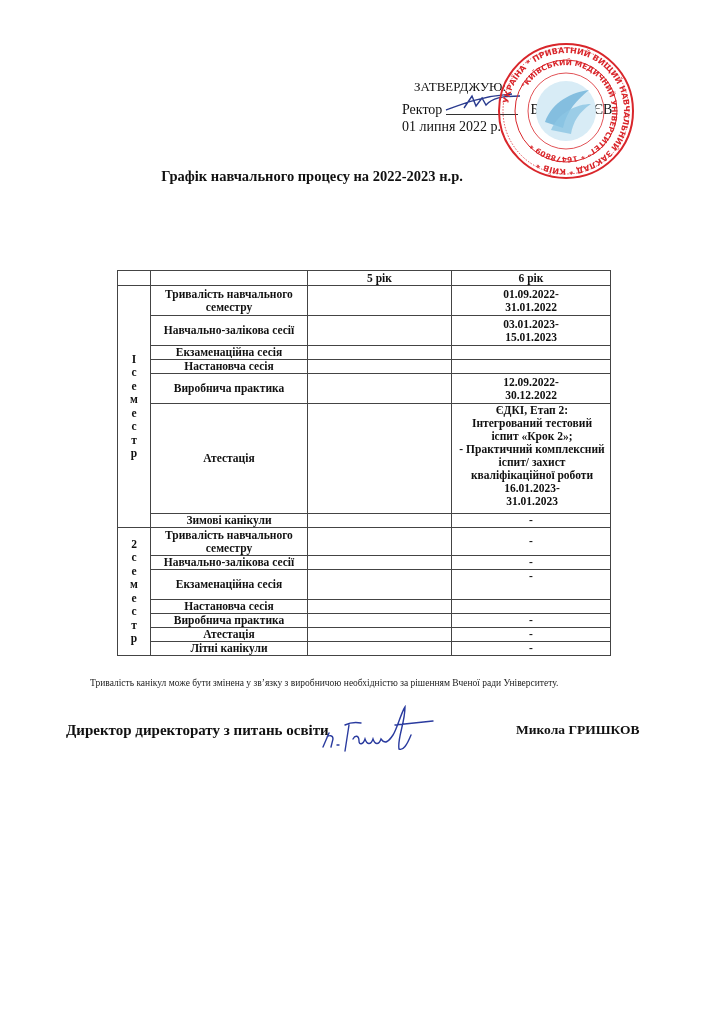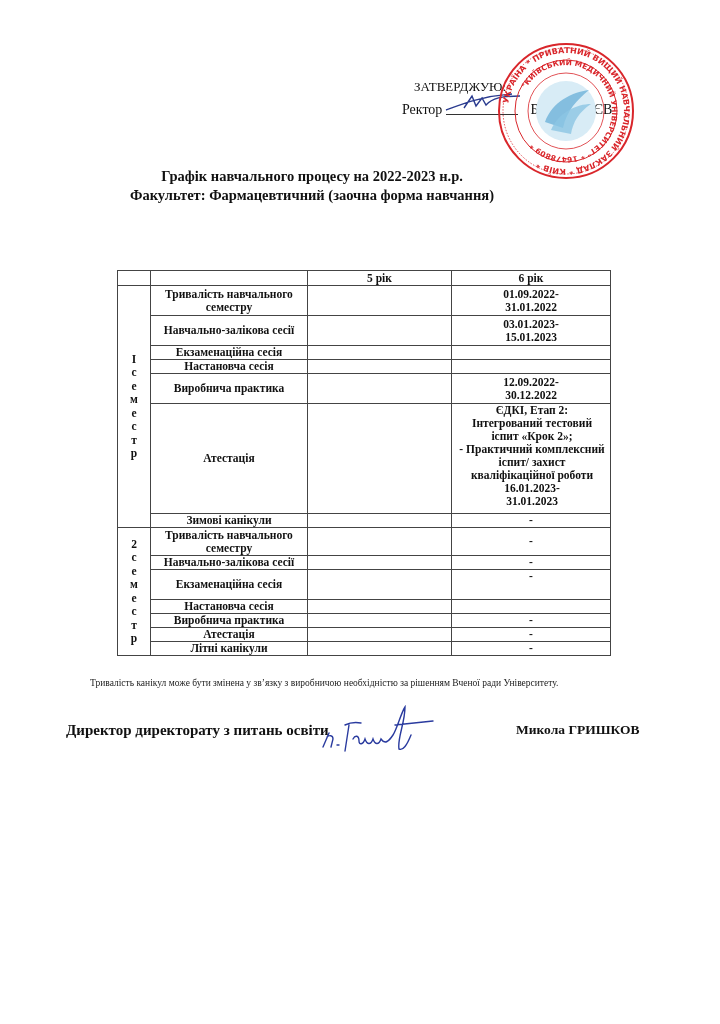--- a/index.html
+++ b/index.html
@@ -31,20 +31,21 @@
   <div class="t">ЗАТВЕРДЖУЮ:</div>
   <div class="rector-line">
     <span>Ректор</span>
     <span class="sigline">
       <svg width="80" height="22" style="position:absolute;left:-4px;top:-12px" viewBox="0 0 80 22">
         <path d="M4 20 C 20 14, 40 6, 70 4 M22 18 L30 6 L34 16 L40 8 L44 15 C 50 8, 60 6, 78 6" fill="none" stroke="#2a3b8f" stroke-width="1.4"></path>
       </svg>
     </span>
     <span style="margin-left:8px">Борис ІВНЄВ</span>
   </div>
+  <div>01 липня 2022 р.</div>
 </div>
 
 <svg class="stamp" viewBox="0 0 138 138">
   <defs>
     <path id="circOuter" d="M69,69 m-58,0 a58,58 0 1,1 116,0 a58,58 0 1,1 -116,0"></path>
     <path id="circInner" d="M69,69 m-46,0 a46,46 0 1,1 92,0 a46,46 0 1,1 -92,0"></path>
   </defs>
   <circle cx="69" cy="69" r="67" fill="none" stroke="#d9262b" stroke-width="2"></circle>
   <circle cx="69" cy="69" r="63" fill="none" stroke="#d9262b" stroke-width="0.8" stroke-dasharray="1.5 1.5"></circle>
   <circle cx="69" cy="69" r="51" fill="none" stroke="#d9262b" stroke-width="1"></circle>
@@ -55,21 +56,20 @@
   <text font-family="DejaVu Sans, sans-serif" font-size="7.5" font-weight="bold" fill="#d9262b">
     <textPath href="#circInner" startOffset="8%">"КИЇВСЬКИЙ МЕДИЧНИЙ УНІВЕРСИТЕТ" * 16478809 *</textPath>
   </text>
   <circle cx="69" cy="69" r="30" fill="#d8ecf6"></circle>
   <path d="M48 80 C 55 60, 75 50, 92 48 C 80 58, 70 68, 66 86 C 60 84, 54 82, 48 80 Z" fill="#6fb3d9" opacity="0.8"></path>
   <path d="M54 88 C 62 70, 80 62, 94 62 C 82 70, 76 80, 74 92 Z" fill="#8cc5e4" opacity="0.8"></path>
 </svg>
 
 <div class="heading">
   <div>Графік навчального процесу на 2022-2023 н.р.</div>
-  <div>Факультет: Фармацевтичний (заочна форма навчання)</div>
 </div>
 
 <table class="sched">
   <tbody>
       <tr style="height:15px">
     <td class="c1"></td>
     <td class="c2"></td>
     <td class="c3">5 рік</td>
     <td class="c4">6 рік</td>
   </tr>

